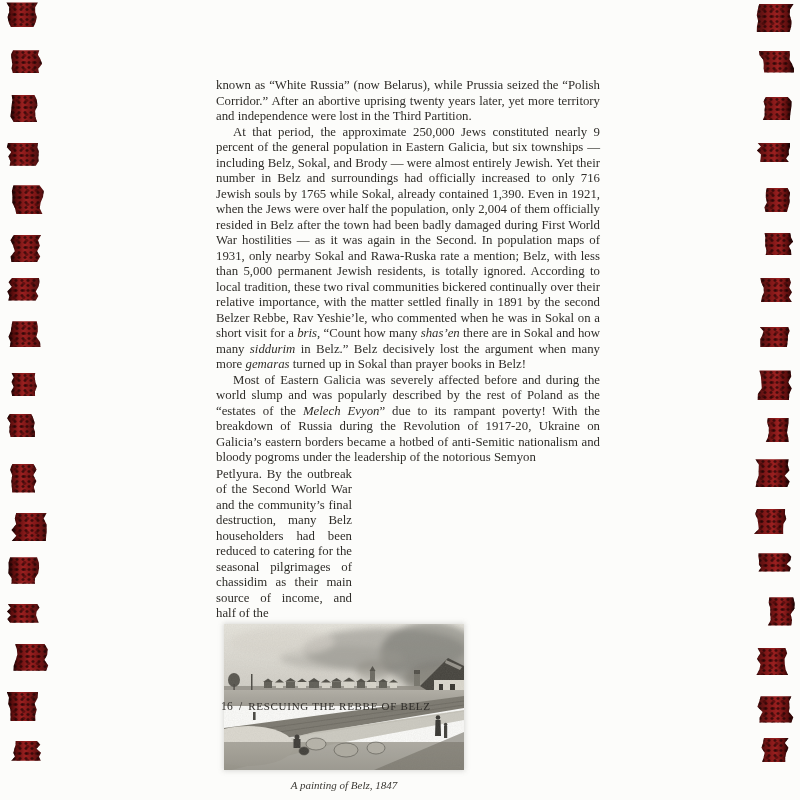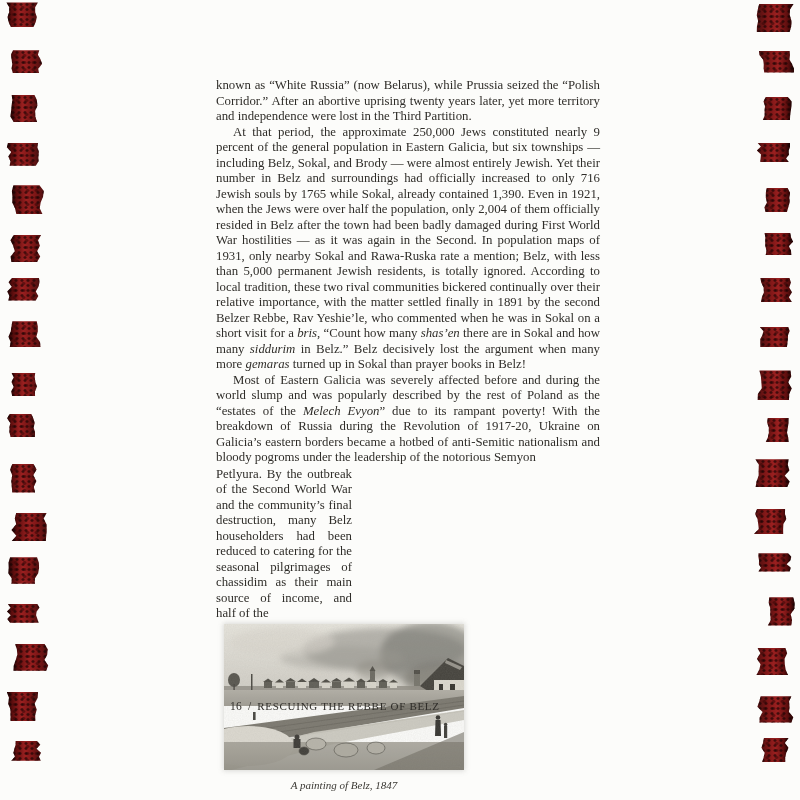--- a/index.html
+++ b/index.html
@@ -28,21 +28,21 @@
   .painting-fig{margin:2px 0 0 8px;width:240px;flex:0 0 240px;}
   .painting-frame{width:240px;height:146px;display:block;
     box-shadow:0 0 5px 1px rgba(120,120,115,0.25);}
   .painting-caption{
     margin-top:9px;text-align:center;font-style:italic;
     font-size:11px;color:#3a3833;line-height:13px;
   }
 
   
   .footer{
-    position:absolute;left:230px;top:700px;
+    position:absolute;left:221px;top:700px;
     font-size:11.5px;color:#2f2d29;letter-spacing:.2px;
     white-space:nowrap;
   }
   .footer .sep{margin:0 6px;}
   .footer .book{letter-spacing:.7px;font-size:11px;}
 
   
   .edge{position:absolute;top:0;bottom:0;width:60px;pointer-events:none;}
   .edge.left{left:0;}
   .edge.right{right:0;}

